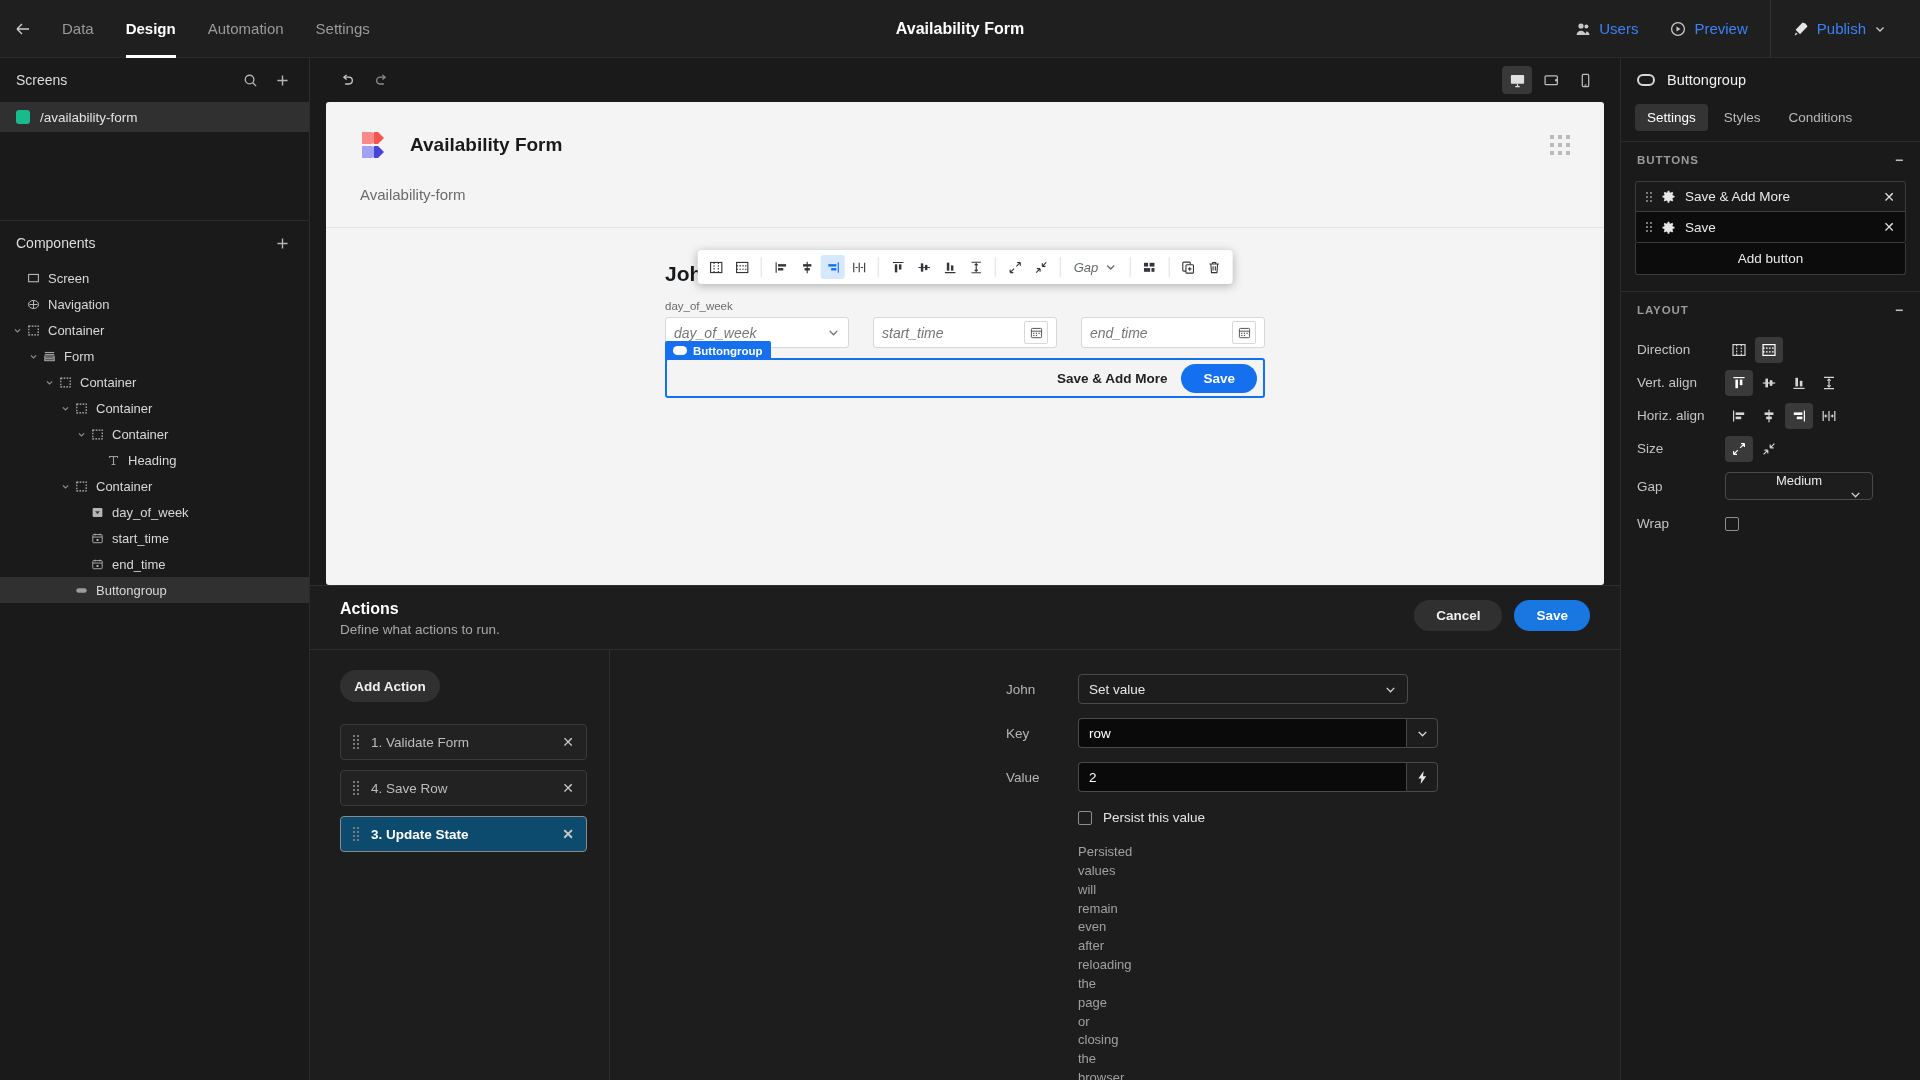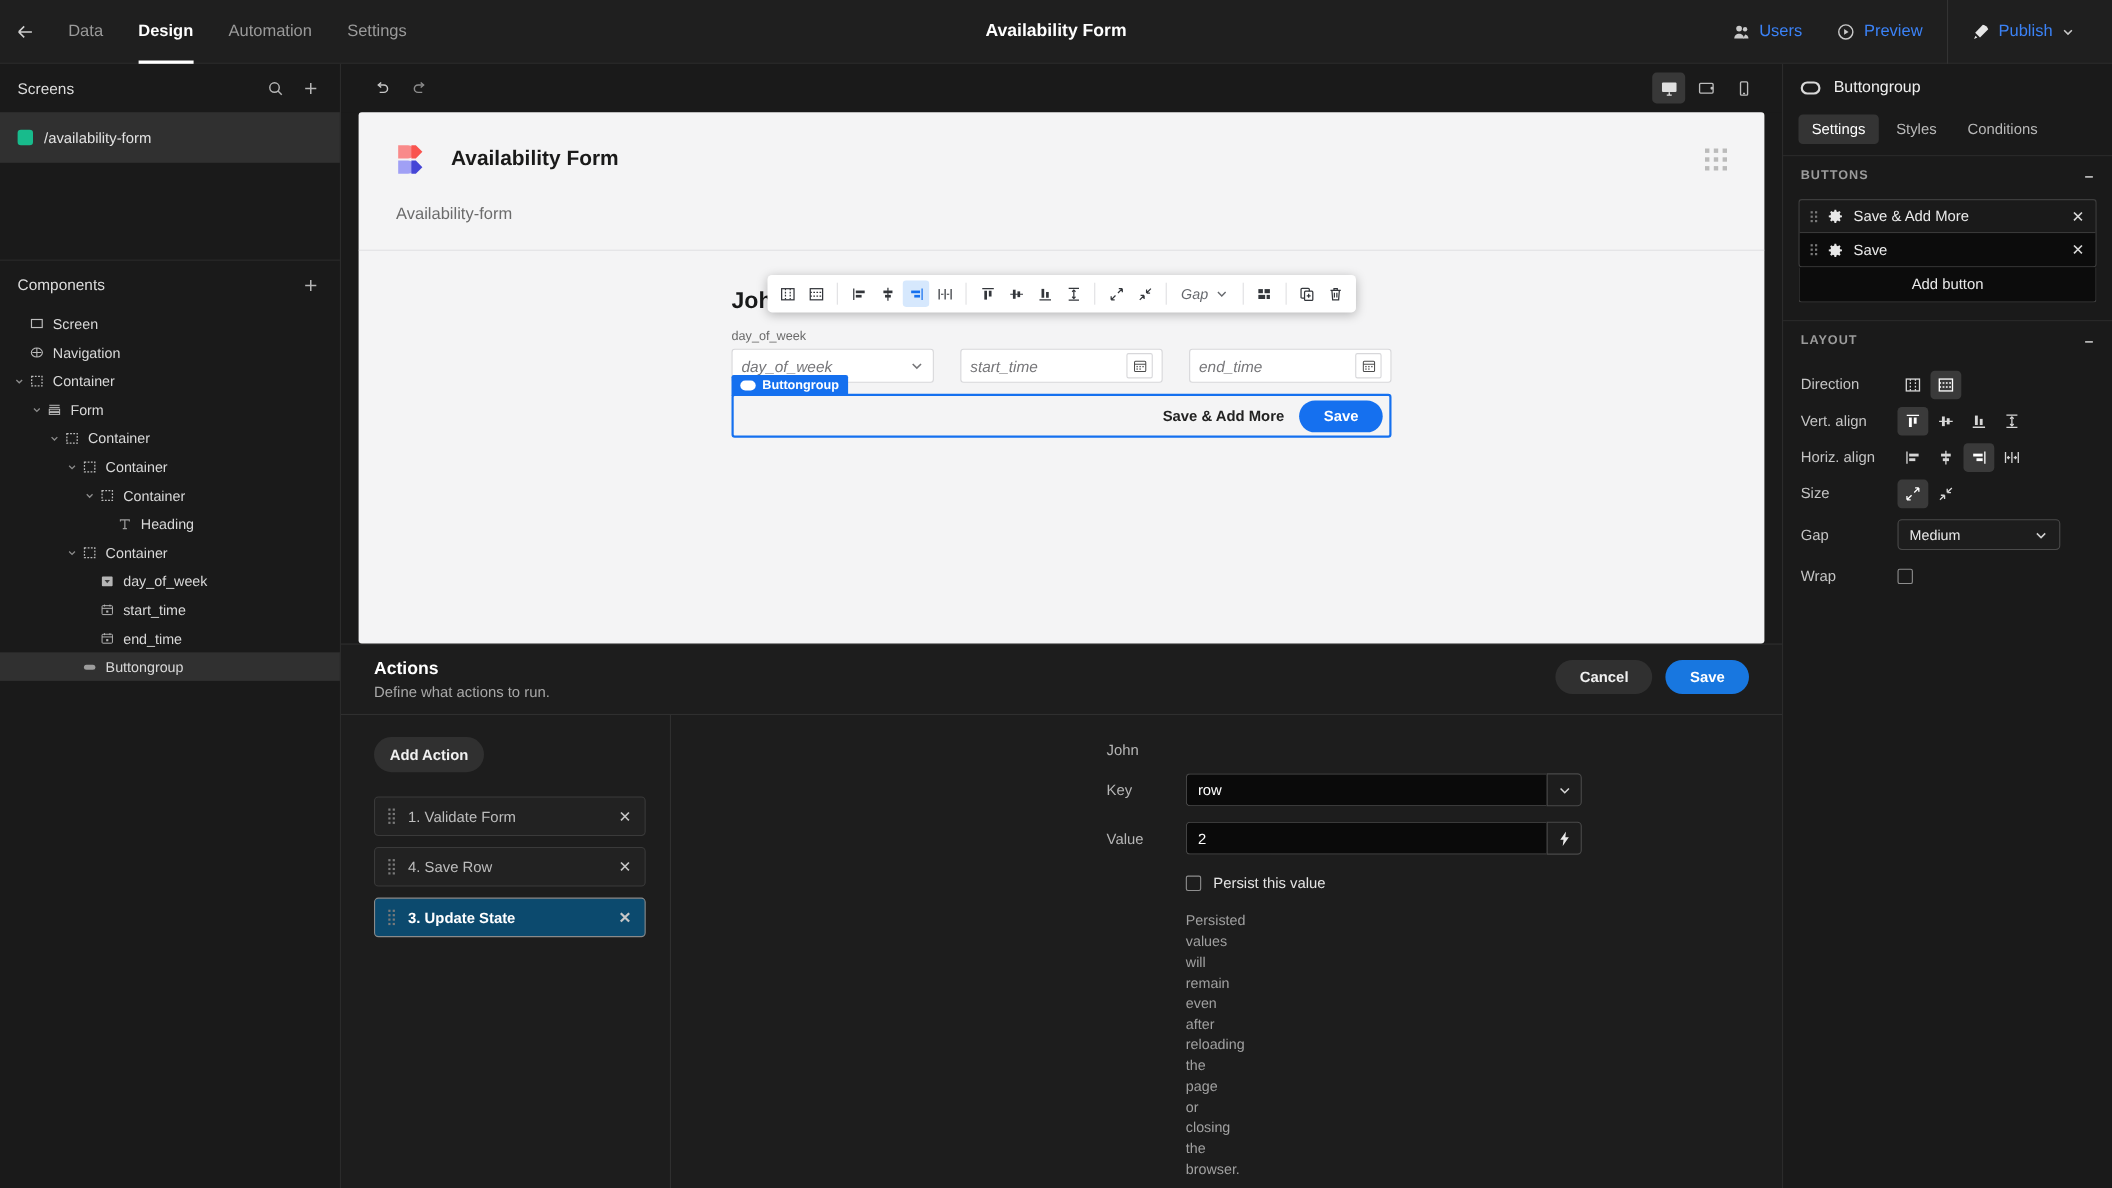--- a/index.html
+++ b/index.html
@@ -43,21 +43,21 @@
 
   
   .leftbar { width: 310px; flex: 0 0 310px; background: #1a1a1a; border-right: 1px solid #2b2b2b; display: flex; flex-direction: column; }
   .panel-head {
     height: 44px; display: flex; align-items: center; padding: 0 14px 0 16px; gap: 6px;
   }
   .panel-head .ttl { font-size: 14px; color: #ddd; flex: 1 1 auto; }
   .icon-btn { width: 26px; height: 26px; display:flex; align-items:center; justify-content:center; cursor:pointer; color:#b5b5b5; border-radius:3px; }
   .screens-list { padding-bottom: 8px; }
   .screen-item {
-    height: 46px; display: flex; align-items: center; gap: 10px; padding: 0 16px;
+    height: 30px; display: flex; align-items: center; gap: 10px; padding: 0 16px;
     font-size: 13.5px; color: #e2e2e2; cursor: pointer;
   }
   .screen-item.selected { background: #303030; }
   .screen-dot { width: 14px; height: 14px; border-radius: 3px; background: #18bb8c; flex: 0 0 14px; }
   .leftbar-divider { height:1px; background:#2b2b2b; margin-top: 80px;}
   .comp-tree { padding-bottom: 10px; overflow: hidden; }
   .tree-item {
     height: 26px; display: flex; align-items: center; font-size: 13px; color: #d8d8d8; cursor: pointer;
     padding-right: 8px; white-space: nowrap;
   }
@@ -206,21 +206,21 @@
     margin: 0 14px 0 14px; height: 32px; border:1px solid #3d3d3d; border-top:none; border-radius:0 0 3px 3px; background:#0c0c0c;
     display:flex; align-items:center; justify-content:center; font-size:13.5px; color:#eaeaea; cursor:pointer;
   }
   .layout-row { display:flex; align-items:center; padding: 0 16px; height: 33px; }
   .lr-label { width: 88px; flex:0 0 88px; font-size:13.5px; color:#c4c4c4; }
   .lr-ctl { display:flex; gap: 2px; }
   .sq-btn { width: 28px; height: 26px; border-radius:4px; display:flex; align-items:center; justify-content:center; color:#d6d6d6; cursor:pointer; }
   .sq-btn.active { background:#3a3a3a; color:#fff; }
   .gap-select {
     width: 148px; height: 28px; border:1px solid #4a4a4a; border-radius:4px; background:#1d1d1d;
-    display:flex; align-items:center; padding: 0 10px; font-size:13px; color:#eaeaea; cursor:pointer;
+    display:flex; align-items:center; padding: 0 10px; font-size:13px; color:#eaeaea; cursor:pointer;flex-direction:column;
   }
   .gap-select .chev { margin-left:auto; }
   svg { display:block; }
 </style>
 </head>
 <body>
 
 <div class="app">
 
   <div class="topbar">
@@ -804,20 +804,28 @@
                     <i></i>
                   </span>
                   <span>3. Update State</span>
                   <span class="ai-close">✕</span>
                 </div>
               </div>
           </div>
           <div class="ap-right">
             <div class="fld-row">
               <div class="fld-label">John</div>
+              <div class="sel-ctl">
+                <span>Set value</span>
+                <span class="chev">
+                  <svg width="13" height="13" viewBox="0 0 12 12" fill="none" stroke="#cfcfcf" stroke-width="1.3">
+                      <path d="M2.5 4.5L6 8l3.5-3.5"></path>
+                    </svg>
+                </span>
+              </div>
             </div>
             <div class="fld-row">
               <div class="fld-label">Key</div>
               <div class="input-combo">
                 <div class="txt">row</div>
                 <div class="adorn">
                   <span>
                     <svg width="13" height="13" viewBox="0 0 12 12" fill="none" stroke="#d8d8d8" stroke-width="1.3">
                         <path d="M2.5 4.5L6 8l3.5-3.5"></path>
                       </svg>

